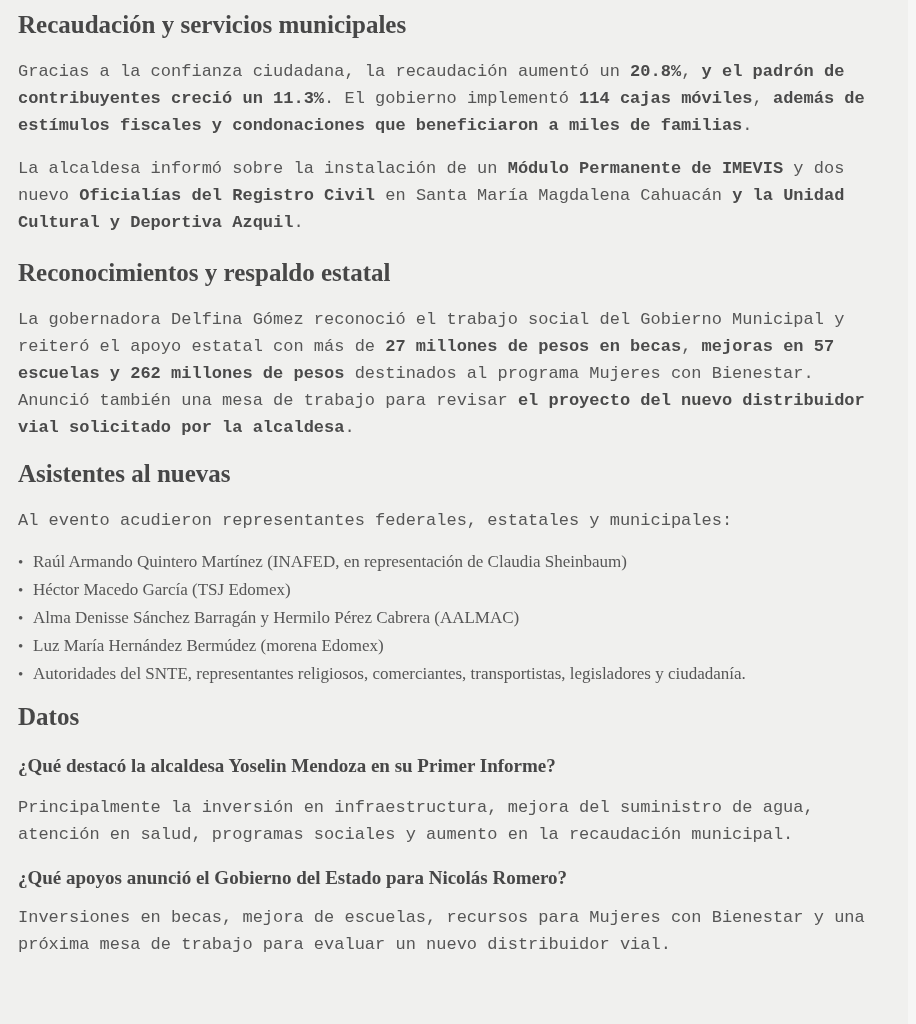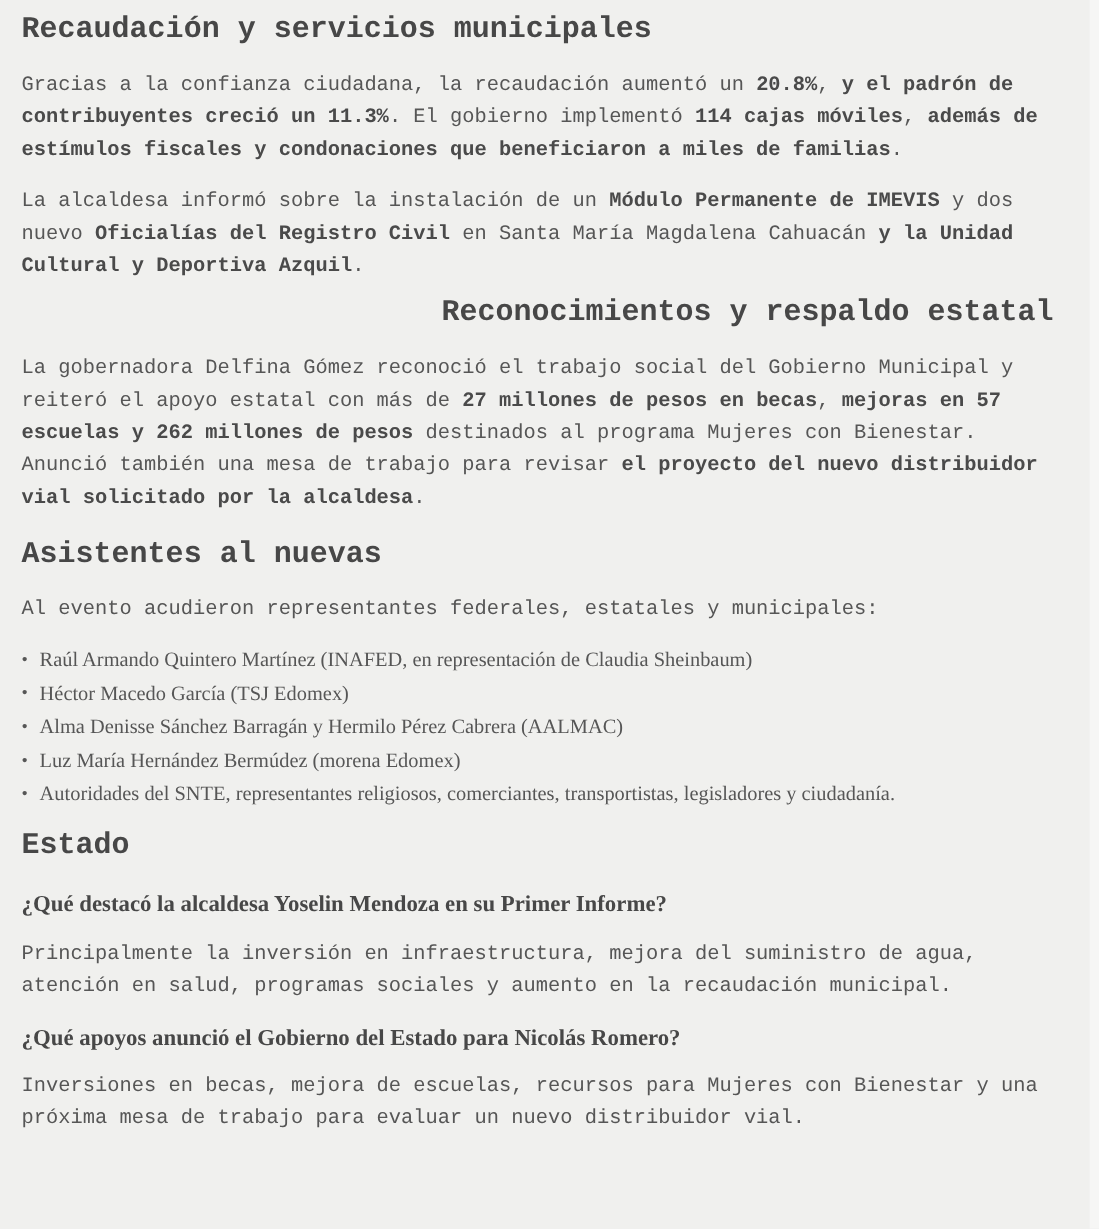--- a/index.html
+++ b/index.html
@@ -16,21 +16,21 @@
     top: 0; right: 0;
     width: 8px; height: 100%;
     background: #f6f6f5;
   }
   .page {
     padding: 6px 30px 0 18px;
     box-sizing: border-box;
     width: 908px;
   }
   h2 {
-    font-family: Liberation Mono, monospace;
+    font-family: Liberation Serif, serif;
     font-weight: bold;
     font-size: 25px;
     line-height: 34px;
     color: #474747;
     margin: 0;
   }
   h3 {
     font-family: Liberation Serif, serif;
     font-weight: bold;
     font-size: 19px;
@@ -57,21 +57,21 @@
   .li .marker {
     width: 15px;
     flex: 0 0 15px;
     font-size: 15px;
   }
   .m2  { margin-top: 2px; }
   .m12 { margin-top: 12px; }
   .m14 { margin-top: 14px; }
   .m16 { margin-top: 16px; }
   .m18 { margin-top: 18px; }
-  .m20 { margin-top: 8px; text-align: right; }
+  .m20 { margin-top: 20px; }
 </style>
 </head>
 <body>
 
 <div class="scroll-gutter"></div>
 
 <div class="page">
 
   <section>
     <h2 class="m2">Recaudación y servicios municipales</h2>
@@ -105,21 +105,21 @@
         <span>Luz María Hernández Bermúdez (morena Edomex)</span>
       </div>
       <div class="li">
         <span class="marker">•</span>
         <span>Autoridades del SNTE, representantes religiosos, comerciantes, transportistas, legisladores y ciudadanía.</span>
       </div>
     </div>
   </section>
 
   <section>
-    <h2 class="m12">Estado</h2>
+    <h2 class="m12">Datos</h2>
 
     <div>
       <h3 class="m18">¿Qué destacó la alcaldesa Yoselin Mendoza en su Primer Informe?</h3>
       <p class="body m14">Principalmente la inversión en infraestructura, mejora del suministro de agua, atención en salud, programas sociales y aumento en la recaudación municipal.</p>
     </div>
 
 
     <div>
       <h3 class="m16">¿Qué apoyos anunció el Gobierno del Estado para Nicolás Romero?</h3>
       <p class="body m12">Inversiones en becas, mejora de escuelas, recursos para Mujeres con Bienestar y una próxima mesa de trabajo para evaluar un nuevo distribuidor vial.</p>

